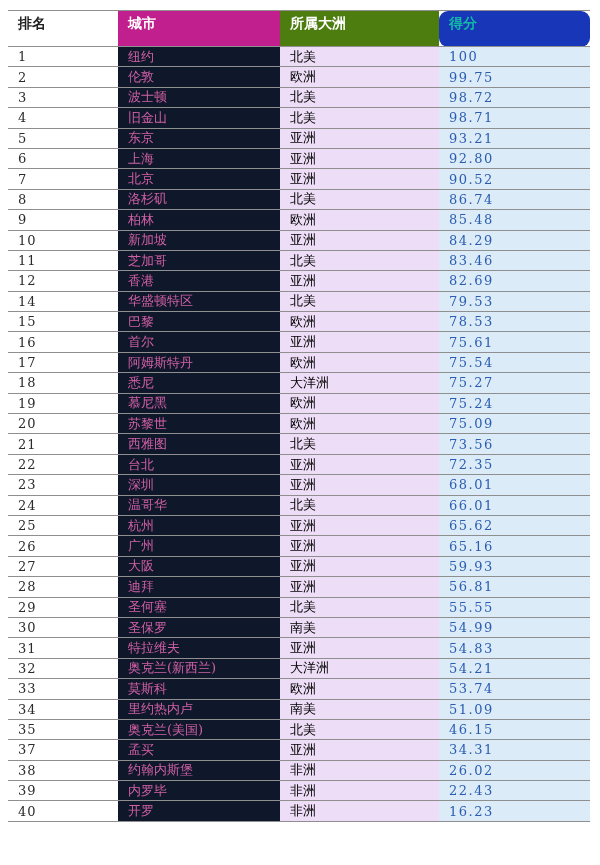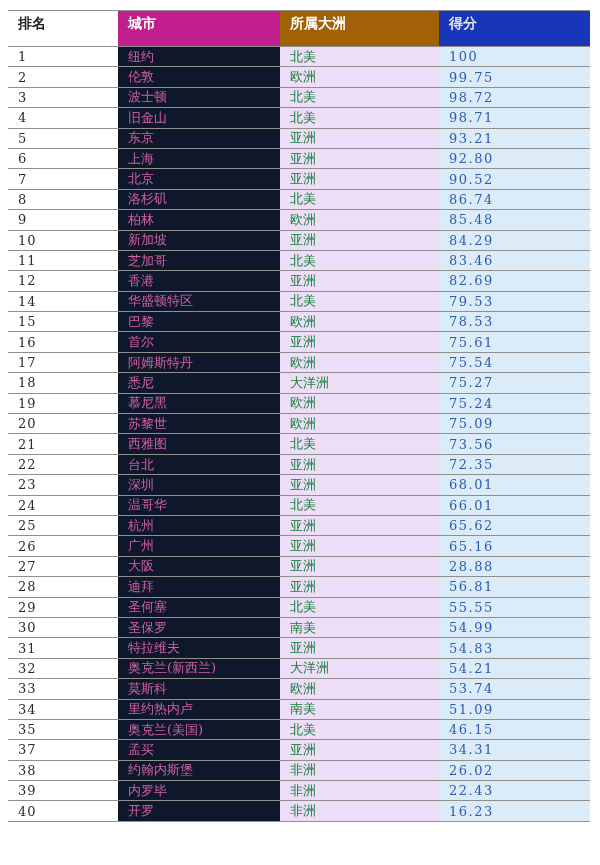--- a/index.html
+++ b/index.html
@@ -35,34 +35,34 @@
     font-size: 14px;
     font-weight: bold;
     text-align: left;
     padding: 0 0 9px 10px;
     border-top: 1px solid #8f8f8f;
     border-bottom: 1px solid #8f8f8f;
     white-space: nowrap;
   }
   th.h-rank      { background: #ffffff; color: #1f1f1f; }
   th.h-city      { background: #c21f8e; color: #ffffff; }
-  th.h-continent { background: #a16207; color: #ffffff; }
-  th.h-score     { background: #1736b8; color: #e5e5e5; }
+  th.h-continent { background: #4d7c0f; color: #ffffff; }
+  th.h-score     { background: #1736b8; color: #14b8a6; border-radius: 9px; }
 
   table.rank-table td {
     height: 19.4px;
     font-size: 13px;
     padding: 0 0 0 10px;
     border-bottom: 1px solid #8f8f8f;
     white-space: nowrap;
     overflow: hidden;
   }
   td.d-rank      { background: #ffffff; color: #2b2b2b; letter-spacing: 1px; }
   td.d-city      { background: #0f172a; color: #d060a6; }
-  td.d-continent { background: #eeddf6; color: #15803d; font-family: Liberation Mono, monospace; }
+  td.d-continent { background: #eeddf6; color: #000000; font-family: Liberation Mono, monospace; }
   td.d-score     { background: #dcebf8; color: #2a5db0; letter-spacing: 1.5px; }
 </style>
 </head>
 <body>
 
 <div class="page">
   <table class="rank-table">
     <colgroup>
       <col class="c-rank">
       <col class="c-city">
@@ -225,21 +225,21 @@
         <tr>
     <td class="d-rank">26</td>
     <td class="d-city">广州</td>
     <td class="d-continent">亚洲</td>
     <td class="d-score">65.16</td>
   </tr>
         <tr>
     <td class="d-rank">27</td>
     <td class="d-city">大阪</td>
     <td class="d-continent">亚洲</td>
-    <td class="d-score">28.88</td>
+    <td class="d-score">59.93</td>
   </tr>
         <tr>
     <td class="d-rank">28</td>
     <td class="d-city">迪拜</td>
     <td class="d-continent">亚洲</td>
     <td class="d-score">56.81</td>
   </tr>
         <tr>
     <td class="d-rank">29</td>
     <td class="d-city">圣何塞</td>

